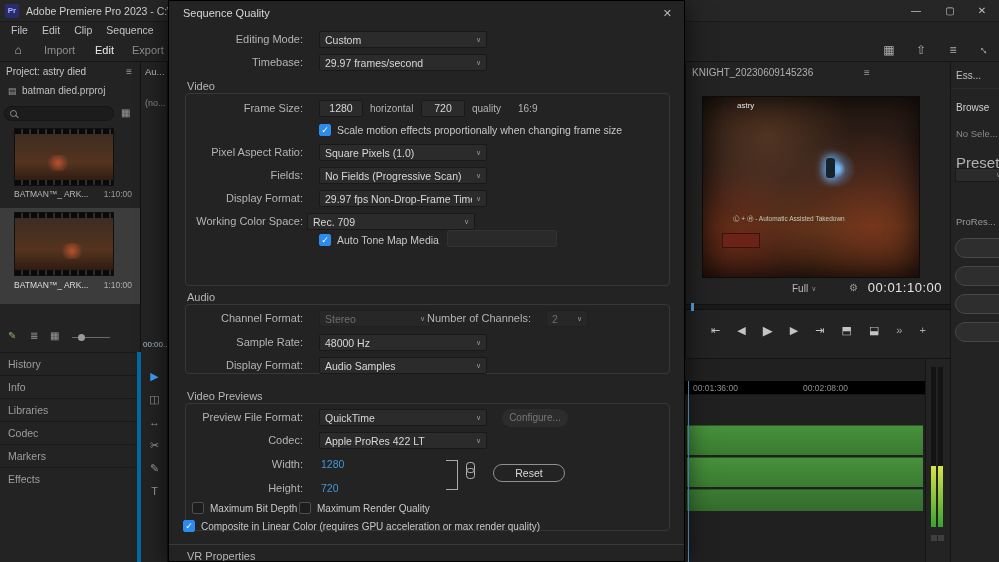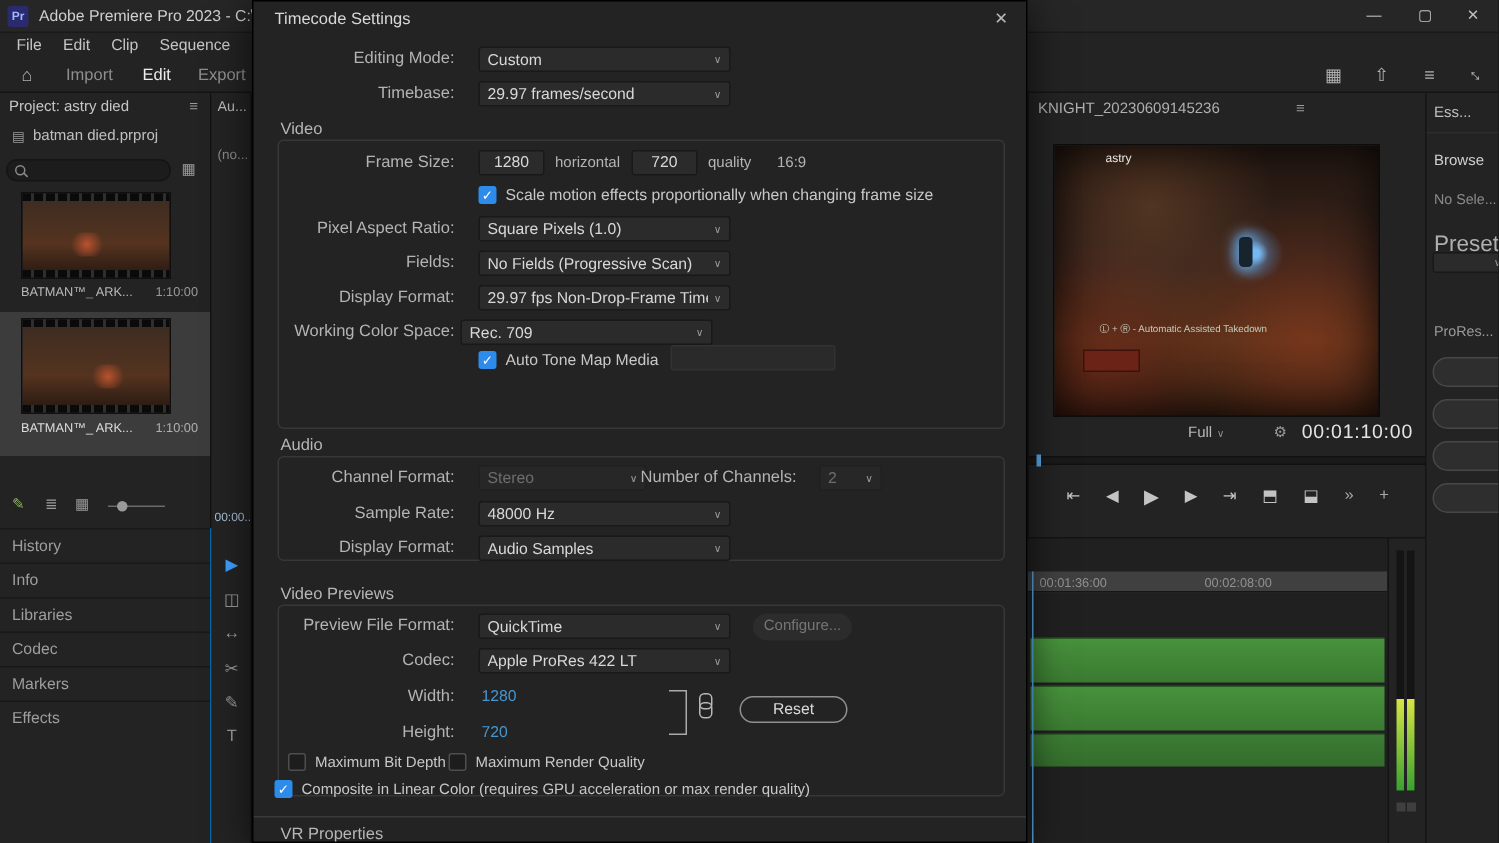--- a/index.html
+++ b/index.html
@@ -24,21 +24,21 @@
 #searchbox{left:4px;top:44px;width:110px;height:15px;background:#1c1c1c;border:1px solid #151515;border-radius:8px}
 #searchbox input{position:absolute;left:16px;top:0;width:88px;height:13px;background:transparent;border:none;outline:none;color:#ccc;font-size:9px}
 .search-ic{position:absolute;left:5px;top:3px;width:7px;height:7px;border:1px solid #8a8a8a;border-radius:50%}
 .search-ic::after{content:"";position:absolute;width:4px;height:1px;background:#8a8a8a;transform:rotate(45deg);right:-3px;bottom:-1px}
 .clipcard{left:0;width:141px}
 .thumb{position:absolute;left:14px;width:100px;background:linear-gradient(180deg,#3a2c22,#55331f 60%,#241710);border:1px solid #101010}
 .thumb::before,.thumb::after{content:"";position:absolute;left:0;right:0;height:5px;background:repeating-linear-gradient(90deg,#0a0a0a 0 6px,#2e2e2e 6px 8px)}
 .thumb::before{top:0}.thumb::after{bottom:0}
 .thumbglow{position:absolute;width:26px;height:16px;background:radial-gradient(circle,rgba(210,90,50,.8),transparent 70%)}
 .cliprow{position:absolute;left:14px;width:118px;display:flex;justify-content:space-between;font-size:8.5px;color:#b8b8b8}
-#lefttabs{left:0;top:352px;width:141px;height:210px;background:#232323;border-right:1px solid #0369a1}
+#lefttabs{left:0;top:352px;width:141px;height:210px;background:#232323;border-right:4px solid #0369a1}
 .ltab{height:23px;line-height:23px;padding-left:8px;border-top:1px solid #191919;color:#9e9e9e;font-size:10.5px}
 #strip{left:141px;top:62px;width:27px;height:500px;background:#232323;border-right:1px solid #121212;overflow:hidden}
 .toolic{left:0;width:27px;text-align:center;font-size:11px;color:#9a9a9a}
 
 #dialog{left:168px;top:0;width:517px;height:562px;background:#232323;border:1px solid #000;box-shadow:0 4px 24px rgba(0,0,0,.65);z-index:20;overflow:hidden}
 .dlabel{position:absolute;left:0;width:142px;text-align:right;color:#b4b4b4;font-size:11px;line-height:17px;padding-right:8px}
 .dunit{position:absolute;color:#b4b4b4;font-size:10px;line-height:17px}
 .dd{position:absolute;height:17px;background:#2b2b2b;border:1px solid #191919;border-radius:2px;display:flex;align-items:center;padding:0 5px;font-size:10.5px;color:#d8d8d8}
 .dd .val{white-space:nowrap;overflow:hidden}
 .dd .chev{margin-left:auto;font-size:7px;color:#9a9a9a;padding-left:4px}
@@ -65,21 +65,21 @@
   radial-gradient(circle at 15% 80%,rgba(120,40,25,.55),transparent 35%),
   linear-gradient(180deg,#241812 0%,#35221a 45%,#543019 72%,#2b1a10 100%);
  box-shadow:inset 0 0 30px rgba(0,0,0,.8)}
 #pmchar{position:absolute;left:57%;top:34%;width:9px;height:20px;background:#17232d;border-radius:3px;box-shadow:0 0 9px 3px rgba(110,185,255,.75)}
 #pmcrate{position:absolute;left:9%;bottom:16%;width:38px;height:15px;background:#6b2318;border:1px solid #3c130c}
 .pmtxt{position:absolute;color:#e6e6e6}
 #tc{font-size:13px;color:#e4e4e4;letter-spacing:.5px}
 .transic{font-size:11px;color:#c4c4c4}
 
 #tl{left:685px;top:358px;width:240px;height:204px;background:#202020;border-top:1px solid #141414;overflow:hidden}
-#tlruler{position:absolute;left:0;top:22px;width:240px;height:14px;background:#404040;border-bottom:1px solid #161616}
+#tlruler{position:absolute;left:0;top:22px;width:240px;height:14px;background:#000000;border-bottom:1px solid #161616}
 .rlabel{position:absolute;top:2px;font-size:8.5px;color:#909090}
 .tlbar{position:absolute;left:2px;width:236px;background:linear-gradient(180deg,#47913c,#3a7a31);border-top:1px solid #2a5c24}
 #tlplayhead{position:absolute;left:3px;top:22px;width:1px;height:182px;background:#57a8e8}
 #meters{left:925px;top:358px;width:25px;height:204px;background:#232323;border-left:1px solid #141414;border-top:1px solid #141414}
 .mbar{position:absolute;top:8px;width:5px;height:160px;background:#141414}
 .mfill{position:absolute;bottom:0;left:0;width:5px;height:38%;background:linear-gradient(180deg,#d7e545,#39a132)}
 .msq{position:absolute;top:176px;width:6px;height:6px;background:#3f3f3f}
 #rp{left:950px;top:62px;width:49px;height:500px;background:#232323;border-left:1px solid #141414;overflow:hidden}
 .rptxt{position:absolute;left:5px;white-space:nowrap}
 .pill{position:absolute;left:4px;width:58px;height:20px;border-radius:10px;background:#2e2e2e;border:1px solid #474747}
@@ -169,21 +169,21 @@
     <div class="r nw" style="left:2px;top:278px;width:25px;font-size:8px;color:#a8c0d8">00:00...</div>
     <div class="toolic r" style="top:308px;color:#3da0ff">▶</div>
     <div class="toolic r" style="top:331px">◫</div>
     <div class="toolic r" style="top:354px">↔</div>
     <div class="toolic r" style="top:377px">✂</div>
     <div class="toolic r" style="top:400px">✎</div>
     <div class="toolic r" style="top:423px">T</div>
   </div>
 
   <div id="dialog" class="r">
-    <div class="r" style="left:14px;top:0;line-height:24px;font-size:11px;color:#d8d8d8">Timecode Settings</div>
+    <div class="r" style="left:14px;top:0;line-height:24px;font-size:11px;color:#d8d8d8">Sequence Quality</div>
     <div class="r" style="right:12px;top:0;line-height:24px;font-size:11px;color:#b8b8b8">✕</div>
 
     <div class="dlabel" style="top:30px">Editing Mode:</div>
     <div class="dd" style="left:150px;top:30px;width:168px">
       <span class="val">Custom</span>
       <span class="chev">∨</span>
     </div>
 
     <div class="dlabel" style="top:53px">Timebase:</div>
     <div class="dd" style="left:150px;top:53px;width:168px">

